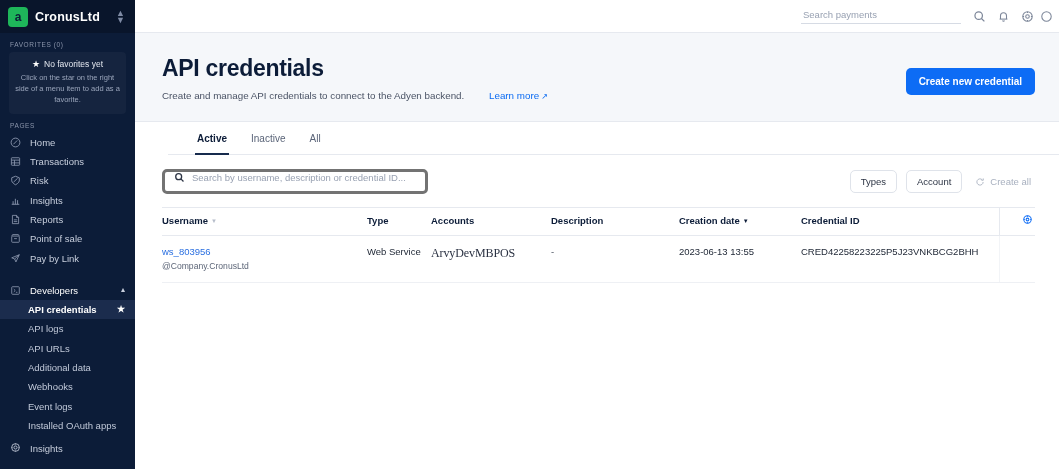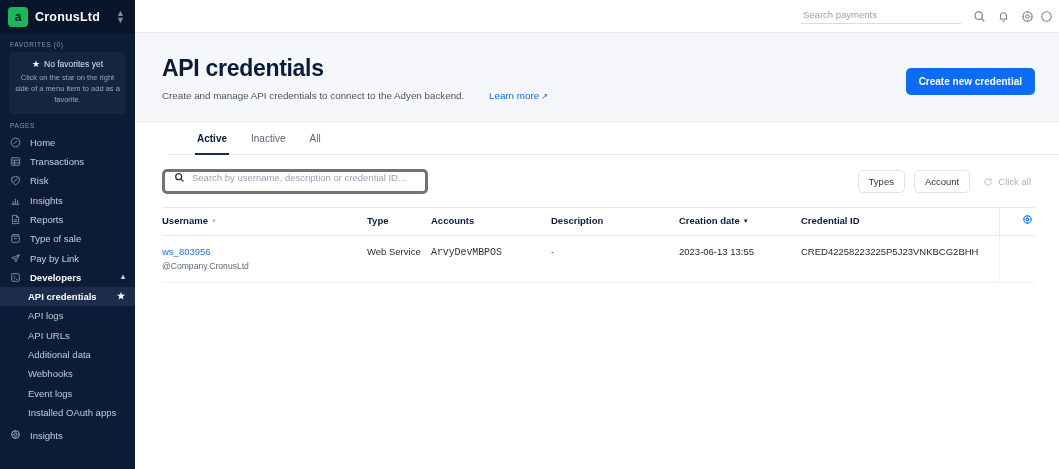--- a/index.html
+++ b/index.html
@@ -88,21 +88,21 @@
     cursor: pointer;
     position: relative;
   }
   .nav-item .ico {
     width: 11px; height: 11px;
     flex: 0 0 11px;
     display: flex; align-items: center; justify-content: center;
     color: #8e99b0;
   }
   .nav-item .ico svg { display: block; }
-  .nav-item.expanded { color: #ffffff; font-weight: bold; }
+  .nav-item.expanded { color: #ffffff; font-weight: normal; margin-top: 13px; }
   .nav-item .chev {
     margin-left: auto;
     font-size: 8px;
     color: #c8cfdd;
     line-height: 1;
   }
   .sub-item {
     display: flex; align-items: center;
     height: 19.3px;
     padding: 0 10px 0 28px;
@@ -321,22 +321,22 @@
     text-decoration: none;
     display: block;
     margin-bottom: 3px;
     cursor: pointer;
   }
   .user-company {
     color: #5d6678;
     font-size: 8.6px;
   }
   .mono {
-    font-family: Liberation Mono, monospace;
-    font-size: 10px;
+    font-family: Liberation Serif, serif;
+    font-size: 12px;
     color: #2a3142;
     letter-spacing: -0.1px;
   }
   .dash { color: #49515f; }
   td.gear-col { border-left: 1px solid #f2f4f7; }
 
   
   .c-user { width: 205px; }
   .c-type { width: 64px; }
   .c-acct { width: 120px; }
@@ -429,21 +429,21 @@
     </div>
 
     <div class="nav-item">
       <span class="ico">
         <svg width="11" height="11" viewBox="0 0 16 16" fill="none" stroke="currentColor" stroke-width="1.2">
             <rect x="2.5" y="4.5" width="11" height="9" rx="1"></rect>
             <path d="M2.5 4.5 3.8 2.3h8.4L13.5 4.5"></path>
             <path d="M6 8.2h4"></path>
           </svg>
       </span>
-      <span>Type of sale</span>
+      <span>Point of sale</span>
     </div>
 
     <div class="nav-item">
       <span class="ico">
         <svg width="11" height="11" viewBox="0 0 16 16" fill="none" stroke="currentColor" stroke-width="1.2">
             <path d="M13.5 2.5 2.5 7l4.3 1.7L8.6 13z"></path>
             <path d="M6.8 8.7 13.5 2.5"></path>
           </svg>
       </span>
       <span>Pay by Link</span>
@@ -559,21 +559,21 @@
       <div class="filters-right">
         <button class="chip">Types</button>
         <button class="chip">Account</button>
         <div class="reset">
           <span style="display:flex">
             <svg width="10" height="10" viewBox="0 0 16 16" fill="none" stroke="currentColor" stroke-width="1.4">
                 <path d="M13 8a5 5 0 1 1-1.6-3.7"></path>
                 <path d="M13.2 2.3V5.2H10.3"></path>
               </svg>
           </span>
-          <span>Click all</span>
+          <span>Create all</span>
         </div>
       </div>
     </div>
 
     <div class="table-wrap">
       <table>
         <colgroup>
           <col class="c-user">
             <col class="c-type">
             <col class="c-acct">

